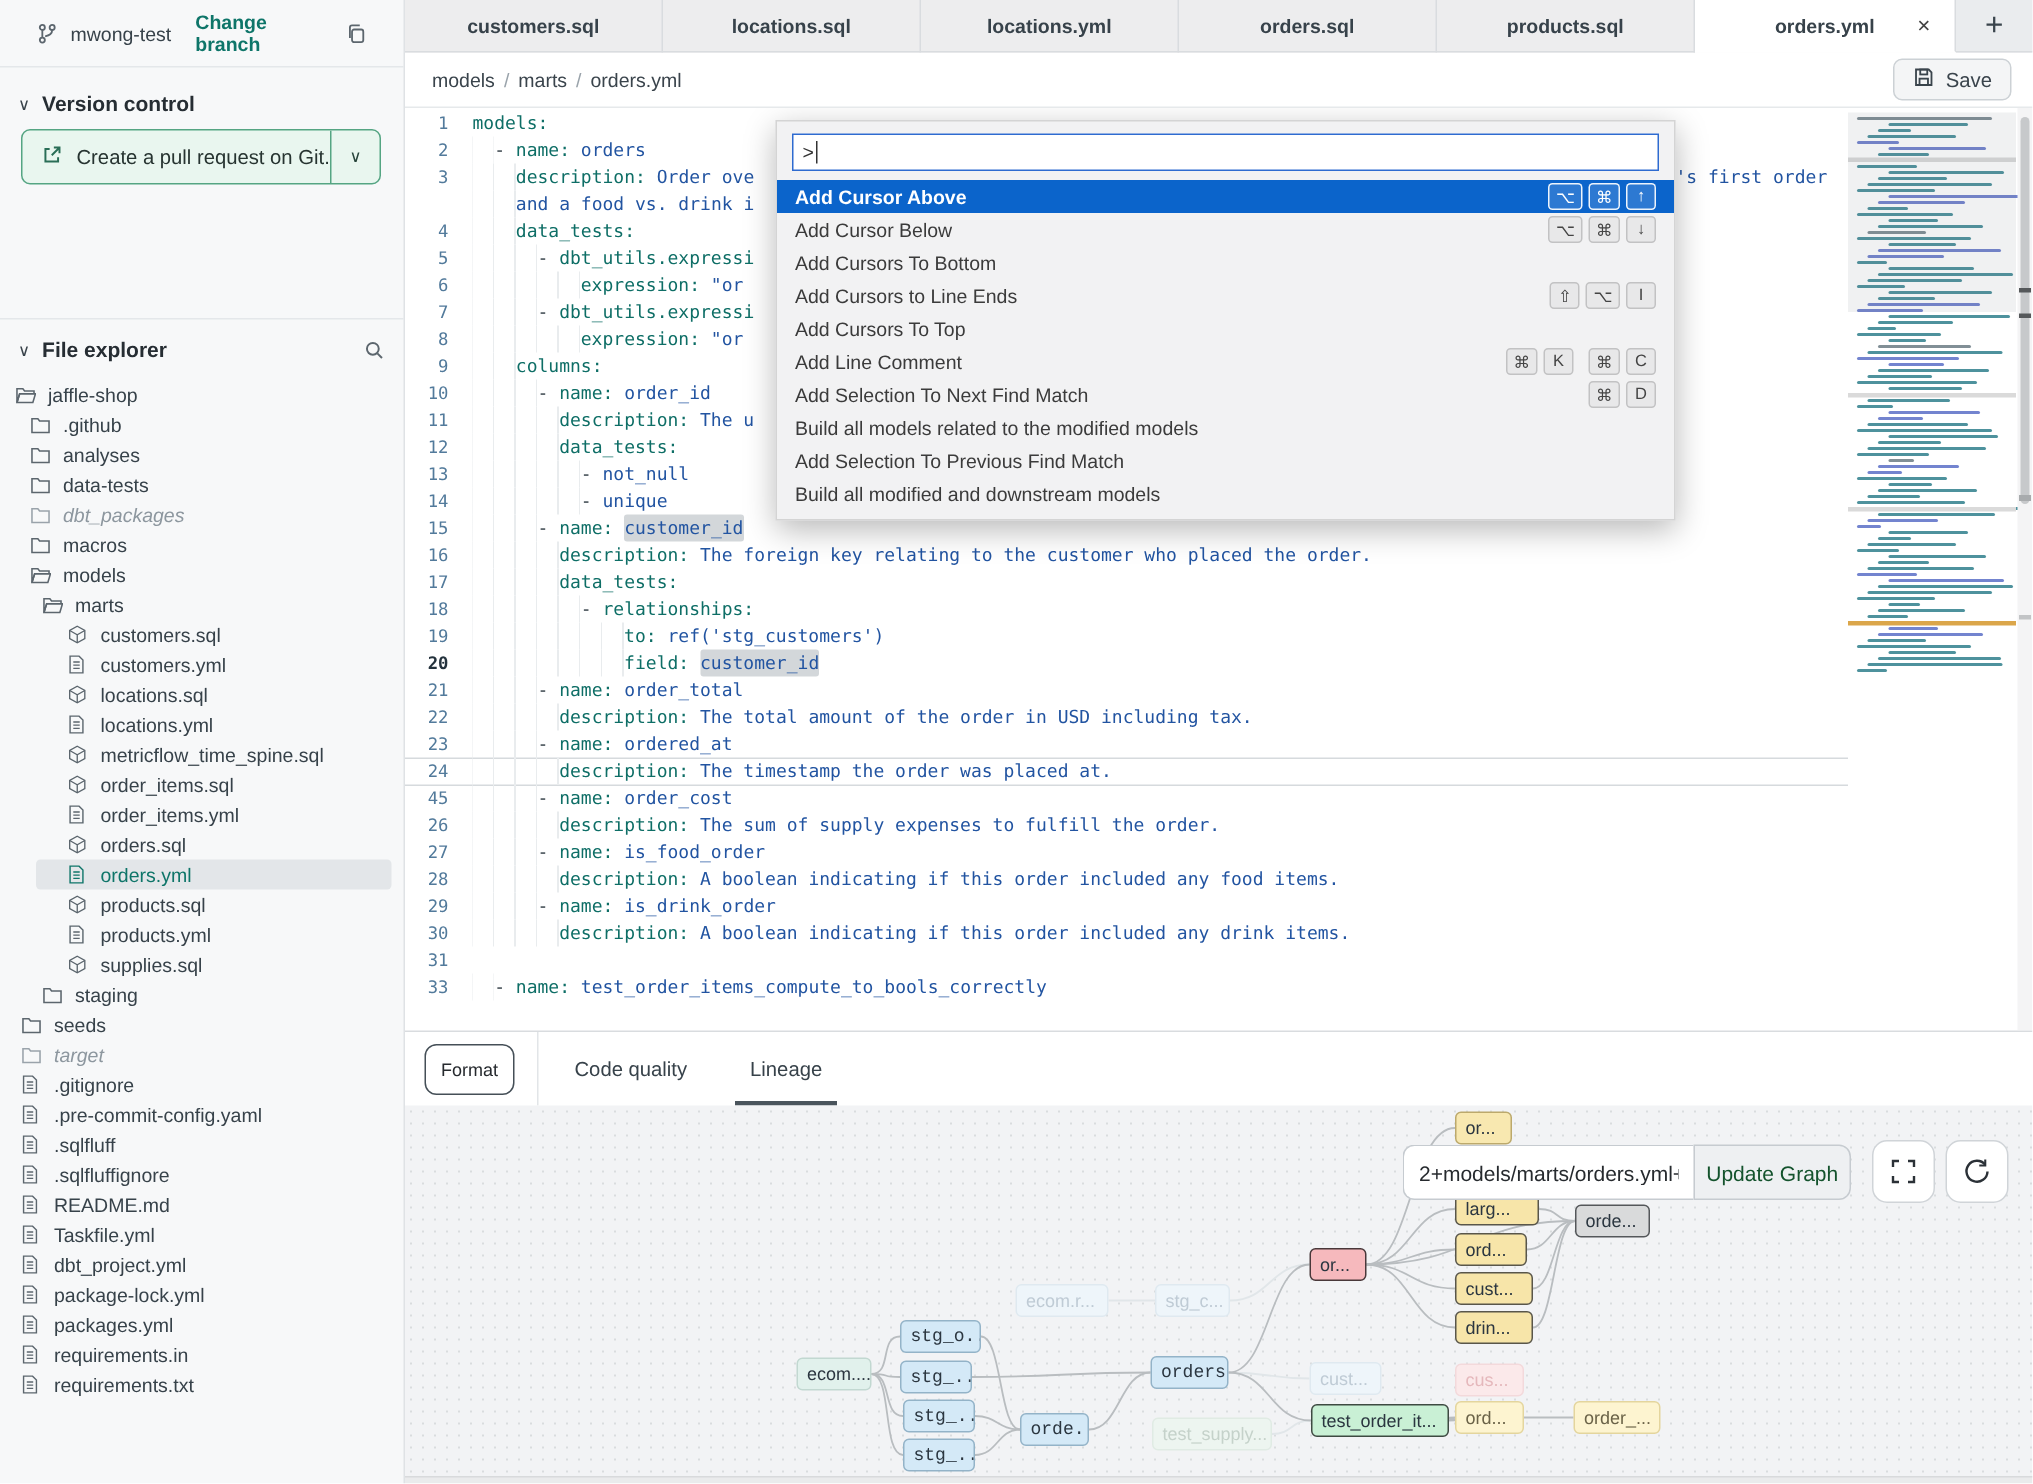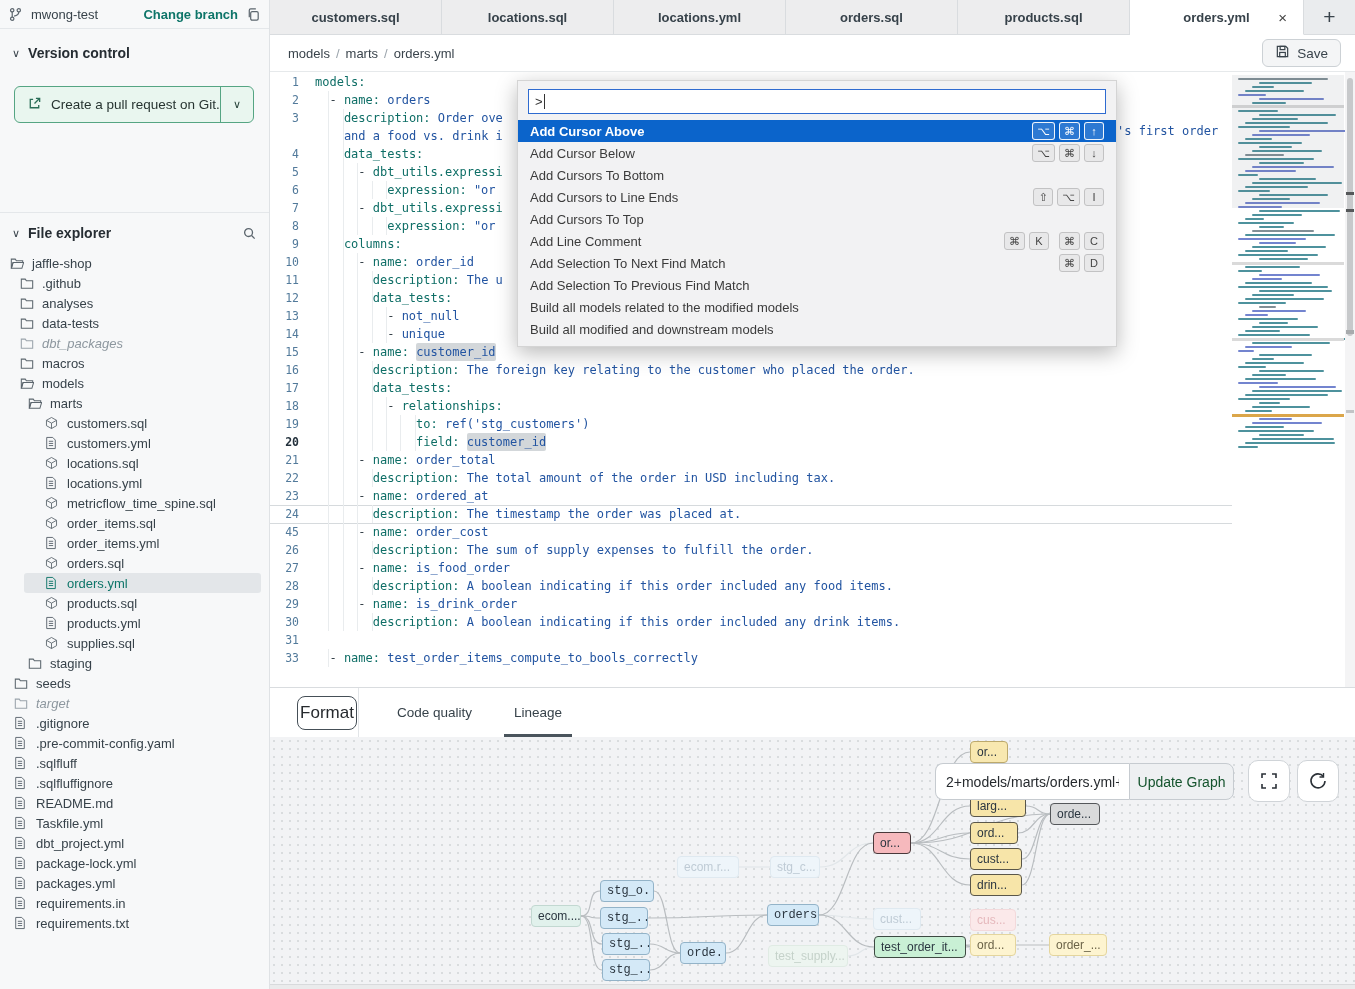--- a/index.html
+++ b/index.html
@@ -1,21 +1,21 @@
 <!DOCTYPE html>
 <html><head>
 <meta charset="utf-8">
 <style>
   * { box-sizing: border-box; margin: 0; padding: 0; }
   html,body { width:1355px; height:989px; overflow:hidden; }
   body { font-family:"Liberation Sans", sans-serif; background:#fff; position:relative; color:#37424a; }
 
   
   #sidebar { position:absolute; left:0; top:0; width:270px; height:989px; background:#f7f8f9; border-right:1px solid #dfe2e5; }
-  .branch-row { height:29px; display:flex; align-items:center; padding:0 8px; border-bottom:1px solid #e4e7ea; gap:8px; }
+  .branch-row { height:45px; display:flex; align-items:center; padding:0 24px; border-bottom:1px solid #e4e7ea; gap:8px; }
   .branch-name { font-size:13px; color:#37424a; flex:0 0 auto; }
   .branch-spacer { flex:1; }
   .change-branch { font-size:13px; color:#0e7569; font-weight:600; cursor:pointer; }
   .icon-btn { display:flex; align-items:center; justify-content:center; }
   .section-head { display:flex; align-items:center; gap:8px; padding:0 12px; height:24px; margin-top:12px; }
   .section-title { font-weight:700; font-size:14px; color:#262d33; flex:1; }
   .chev { font-size:11px; color:#39434b; }
   .pr-btn { position:absolute; left:14px; top:86px; width:240px; height:37px; display:flex; border:1px solid #55a583; border-radius:6px; background:#e9f6ef; overflow:hidden; cursor:pointer; }
   .pr-main { flex:1; display:flex; align-items:center; gap:9px; padding:0 12px; font-size:13.5px; color:#273431; border-right:1px solid #55a583; white-space:nowrap; overflow:hidden; }
   .pr-caret { width:32px; display:flex; align-items:center; justify-content:center; color:#27433a; font-size:11px; }
@@ -49,21 +49,21 @@
   
   #editor { position:relative; height:615px; background:#fff; overflow:hidden; font-family:"DejaVu Sans Mono", monospace; }
   #lines { position:absolute; left:0; top:1px; right:0; }
   .cl { height:18px; display:flex; align-items:center; position:relative; font-size:12px; line-height:18px; }
   .cl .gut { width:45px; text-align:right; padding-right:16px; color:#527a9b; font-size:11.5px; flex:0 0 auto; }
   .cl.cur .gut { color:#24323d; font-weight:700; }
   .cl .ind { height:18px; flex:0 0 auto; background:repeating-linear-gradient(to right, transparent 0 13.4px, #e9ecee 13.4px 14.4px); }
   .cl .body { display:flex; white-space:pre; }
   .tk { color:#0e6e66; } .tv { color:#2254a1; } .td { color:#37424a; }
   .th { color:#2254a1; background:#d3d7da; border-radius:2px; }
-  .cl .rightfrag { position:absolute; left:847px; top:13px; color:#2254a1; white-space:pre; }
+  .cl .rightfrag { position:absolute; left:847px; top:0; color:#2254a1; white-space:pre; }
   #curline { position:absolute; left:0; top:433px; width:962px; height:19px; border-top:1px solid #d6dadd; border-bottom:1px solid #d6dadd; pointer-events:none; }
 
   
   #minimap { position:absolute; left:962px; top:0; width:112px; height:615px; background:#fff; }
   #minimap .bar { position:absolute; height:2px; border-radius:1px; opacity:.85; }
   #minimap .msep { position:absolute; left:0; width:112px; height:3px; background:#dadada; }
   #minimap .morange { position:absolute; left:0; width:112px; height:3px; background:#dba64a; }
   #minimap .mview { position:absolute; left:0; top:3px; width:112px; height:133px; background:rgba(110,120,130,.10); }
   #vscroll { position:absolute; right:0; top:0; width:10px; height:615px; background:#f4f4f5; }
   #vscroll .thumb { position:absolute; left:2px; top:6px; width:6px; height:258px; background:#c7c9cb; border-radius:3px; }
@@ -81,21 +81,21 @@
   .prow .plabel { flex:1; font-size:13px; color:#3b3b3b; }
   .prow.psel { background:#0b64cb; }
   .prow.psel .plabel { color:#fff; font-weight:600; }
   .kgroup { display:flex; gap:4px; margin-left:10px; }
   .kchip { min-width:20px; height:18px; padding:0 4px; border-radius:3px; background:#e8e8e9; border:1px solid #c2c2c3; color:#444; font-size:11px; display:flex; align-items:center; justify-content:center; }
   .prow.psel .kchip { background:rgba(255,255,255,.14); border-color:rgba(255,255,255,.92); color:#fff; }
   #pal-list { padding-bottom:6px; }
 
   
   #bottombar { height:50px; border-top:1px solid #d9dcdf; background:#fff; display:flex; align-items:center; position:relative; }
-  .format-btn { margin-left:27px; width:60px; height:34px; border:1px solid #454f57; border-radius:8px; background:#fff; font-size:17px; color:#262a2e; display:flex; align-items:center; justify-content:center; cursor:pointer; }
+  .format-btn { margin-left:13px; width:60px; height:34px; border:1px solid #454f57; border-radius:8px; background:#fff; font-size:12px; color:#262a2e; display:flex; align-items:center; justify-content:center; cursor:pointer; }
   .bb-divider { position:absolute; left:88px; top:0; width:1px; height:100%; background:#e2e5e8; }
   .btab { height:100%; display:flex; align-items:center; padding:0 10px; font-size:13.5px; color:#37424a; cursor:pointer; border-bottom:3px solid transparent; padding-top:3px; }
   .btab.bactive { border-bottom:3px solid #4a545c; font-weight:400; }
   #btabs { display:flex; margin-left:30px; gap:22px; height:100%; }
 
   
   #graph { position:relative; height:247px; background-color:#f2f3f5; background-image:radial-gradient(#d9dcde 1px, transparent 1px); background-size:8px 8px; overflow:hidden; }
   #edges { position:absolute; left:0; top:0; z-index:1; }
   .gnode { position:absolute; z-index:2; height:22px; line-height:20px; padding:0 6px; font-size:12px; color:#2b3640; border-radius:4px; border:1px solid; white-space:nowrap; overflow:hidden; cursor:pointer; background:#fff; }
   .n-mint { background:#e1f1ec; border-color:#c2d8d1; }
@@ -880,24 +880,24 @@
             </span>
           </div>
           <div class="prow">
             <span class="plabel">Add Selection To Next Find Match</span>
             <span class="kgroup">
               <span class="kchip">⌘</span>
               <span class="kchip">D</span>
             </span>
           </div>
           <div class="prow">
-            <span class="plabel">Add Selection To Previous Find Match</span>
+            <span class="plabel">Build all models related to the modified models</span>
           </div>
           <div class="prow">
-            <span class="plabel">Build all models related to the modified models</span>
+            <span class="plabel">Add Selection To Previous Find Match</span>
           </div>
           <div class="prow">
             <span class="plabel">Build all modified and downstream models</span>
           </div>
         </div>
     </div>
   </div>
 
   <div id="bottombar">
     <div class="format-btn">Format</div>

